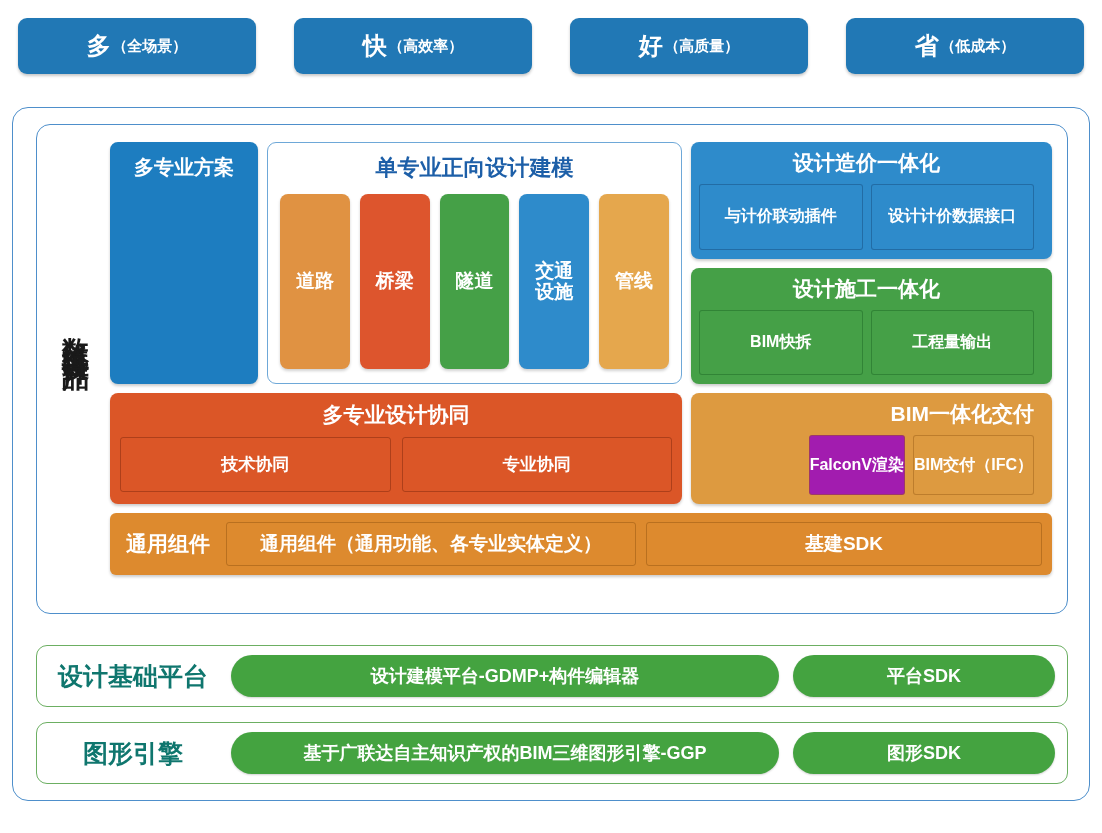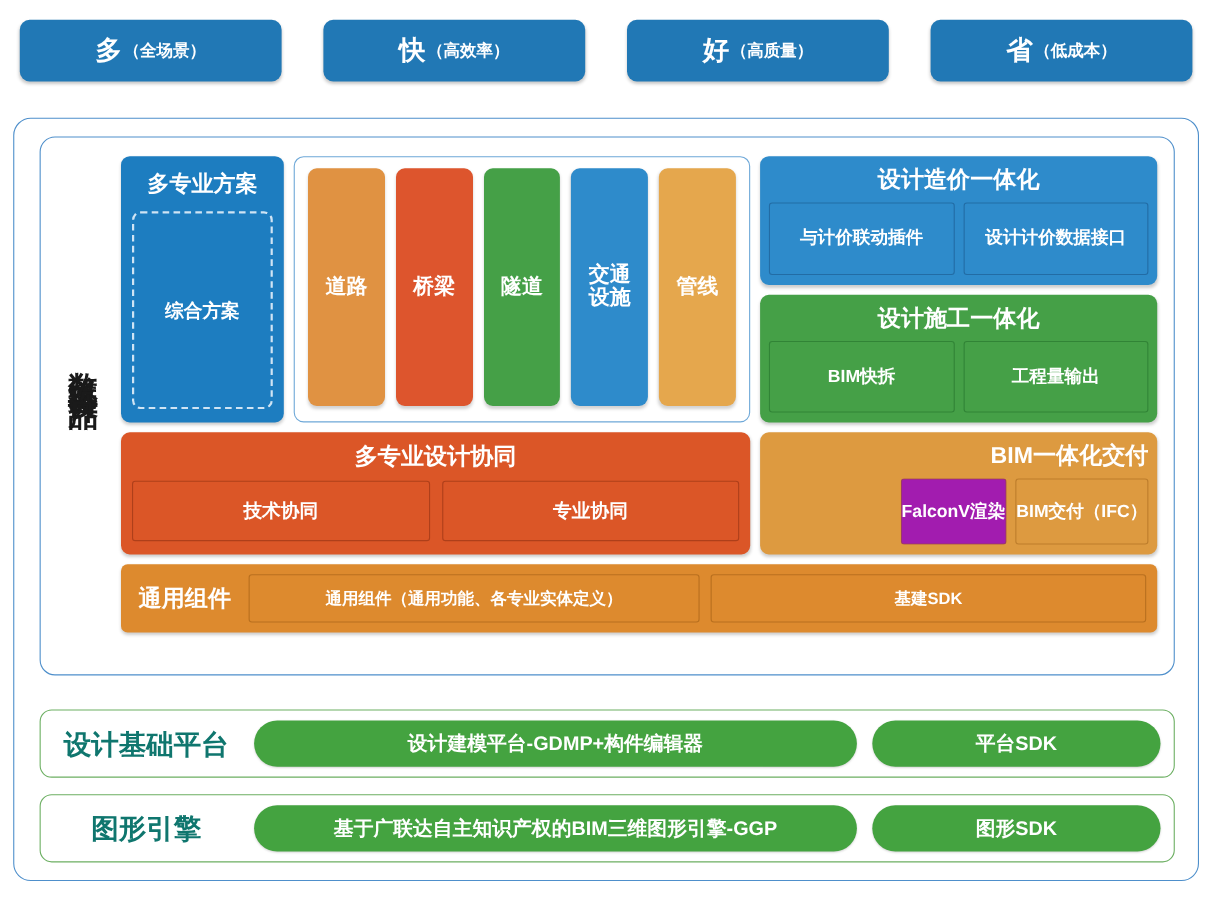--- a/index.html
+++ b/index.html
@@ -174,21 +174,21 @@
   .right-col {
     flex: 1;
     display: flex;
     flex-direction: column;
     gap: 9px;
   }
   .int-card {
     flex: 1 1 0;
     border-radius: 8px;
     box-shadow: 0 2px 3px rgba(0,0,0,0.2);
-    padding: 7px 8px 9px 8px;
+    padding: 7px 18px 9px 8px;
     box-sizing: border-box;
     display: flex;
     flex-direction: column;
   }
   .int-card-title {
     color: #ffffff;
     font-size: 21px;
     font-weight: bold;
     text-align: center;
     margin-bottom: 7px;
@@ -274,21 +274,21 @@
     padding: 0 6px;
   }
   .comp-box {
     height: 42px;
     border: 1px solid rgba(150,85,15,0.5);
     border-radius: 3px;
     display: flex;
     align-items: center;
     justify-content: center;
     color: #ffffff;
-    font-size: 15px;
+    font-size: 19px;
     font-weight: bold;
     white-space: nowrap;
   }
   .comp-box.wide { width: 408px; }
   .comp-box.sdk  { flex: 1; }
 
   
   .platform-row {
     position: absolute;
     left: 36px;
@@ -355,24 +355,24 @@
 <div class="inner-frame"></div>
 
 <div class="vertical-label">数维道路设计产品</div>
 
 <div class="main-area">
 
   <div class="top-band">
 
     <div class="blue-panel" style="background: rgb(29, 125, 192);">
       <div class="blue-panel-title">多专业方案</div>
-      <div class="dashed-box">综合方案</div>
     </div>
 
     <div class="white-panel">
+      <div class="white-panel-title">单专业正向设计建模</div>
       <div class="discipline-row">
         <div class="disc-card" style="background: rgb(224, 146, 66);">
           <span>道路</span>
         </div>
         <div class="disc-card" style="background: rgb(221, 85, 45);">
           <span>桥梁</span>
         </div>
         <div class="disc-card" style="background: rgb(69, 160, 71); justify-content: center;">
           <span>隧道</span>
         </div>

